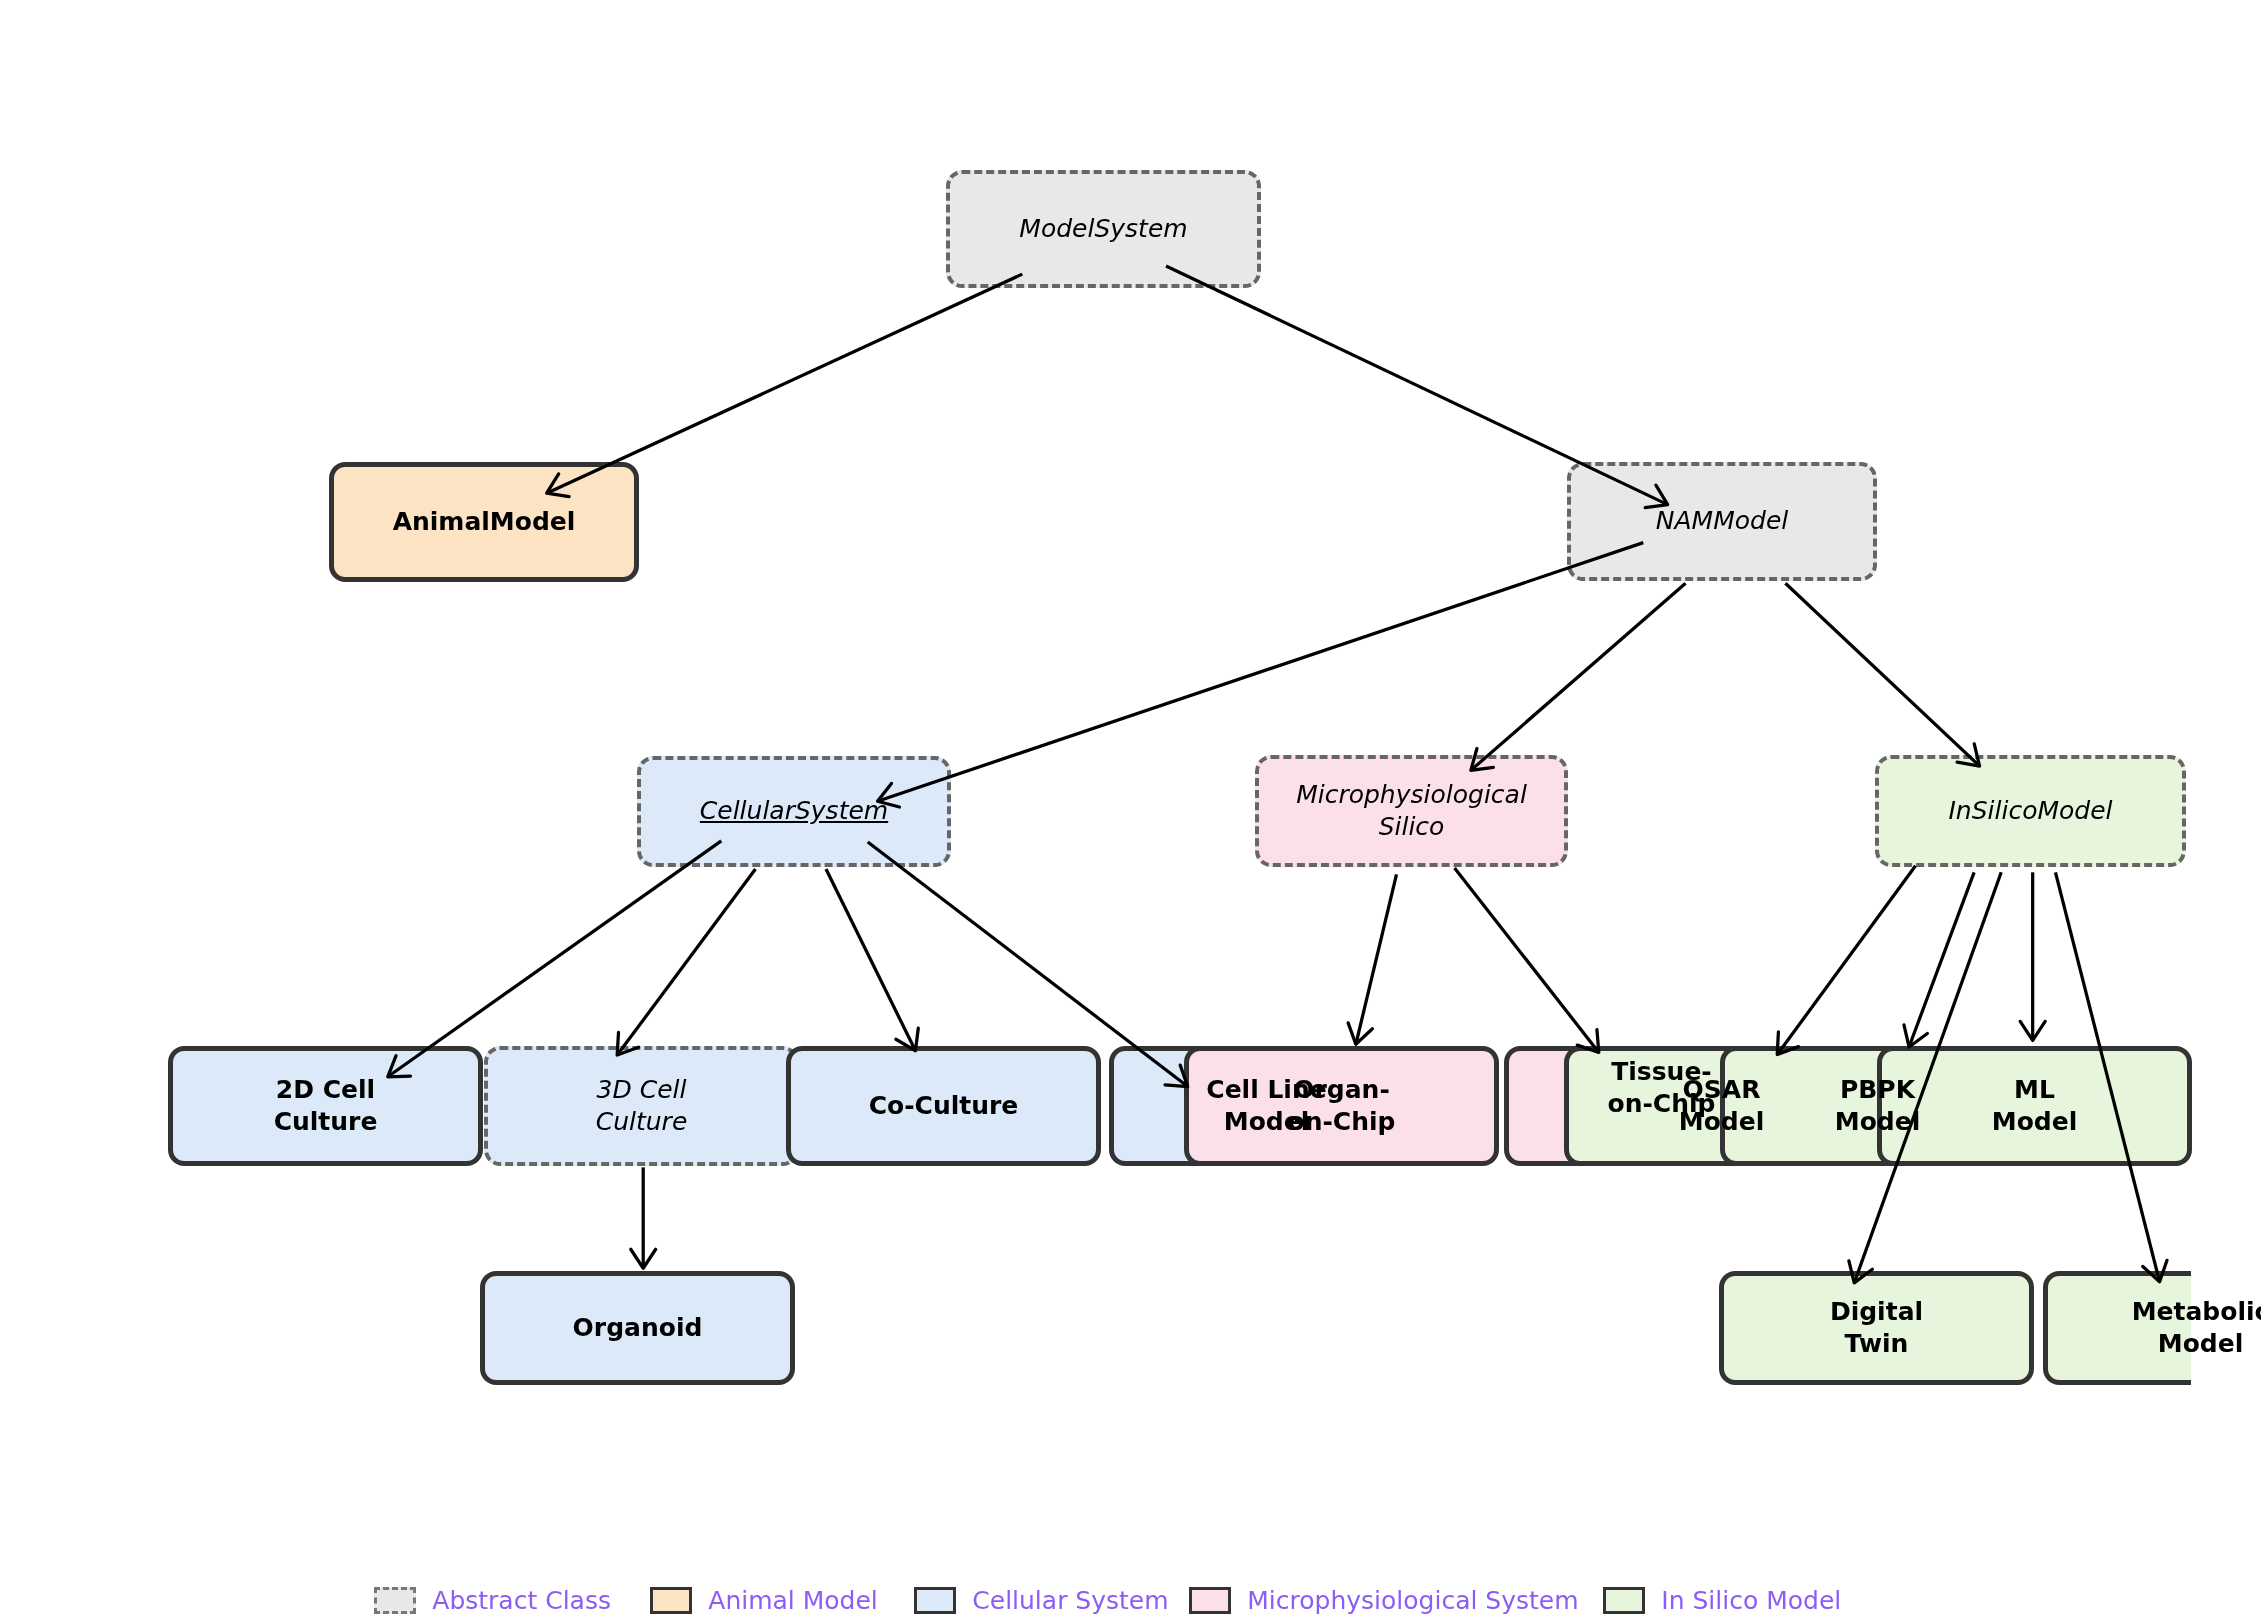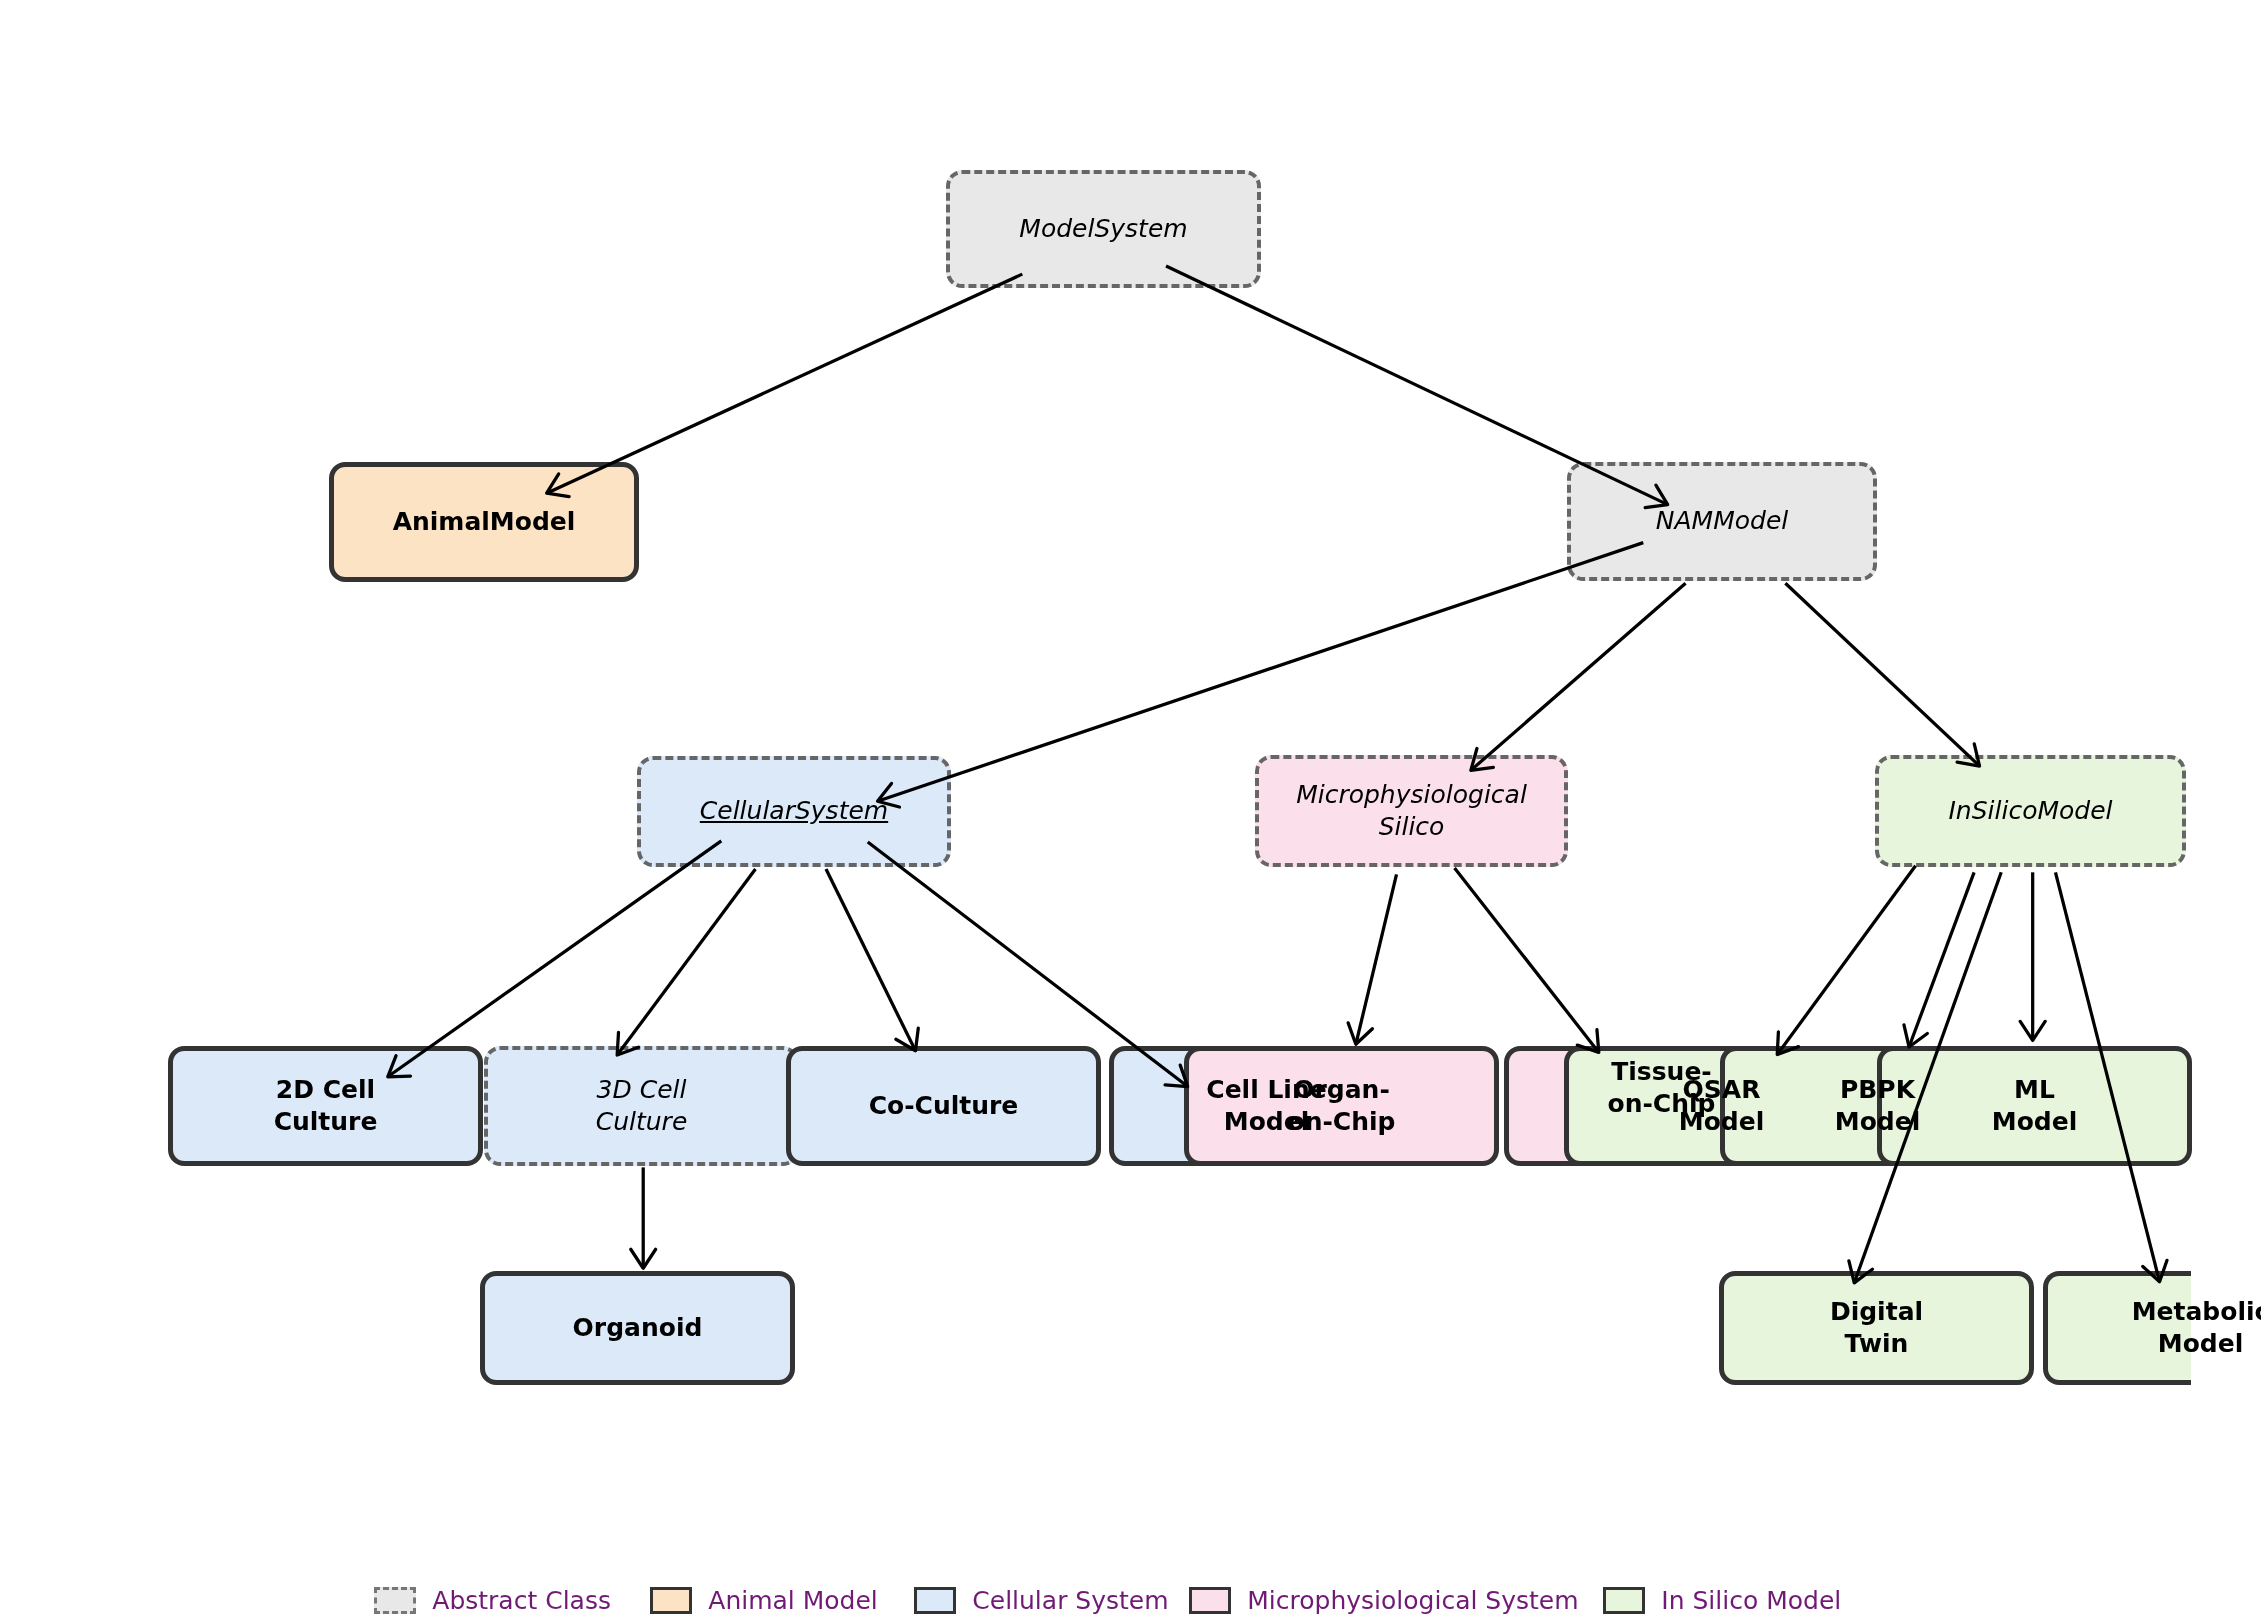--- a/index.html
+++ b/index.html
@@ -33,21 +33,21 @@
   .node-label.italic{font-style:italic;font-weight:normal;}
   #arrow-layer{position:absolute;left:0;top:0;z-index:500;pointer-events:none;}
   .legend-item{
     position:absolute;display:flex;align-items:center;height:34px;
   }
   .legend-swatch{
     width:42px;height:27px;box-sizing:border-box;margin-right:16.3px;flex:0 0 auto;
   }
   .legend-swatch.solid{border:3.3px solid #333333;}
   .legend-swatch.dashed{border:3.3px dashed #777777;}
-  .legend-label{font-size:25px;color:#701a75;white-space:nowrap;}
+  .legend-label{font-size:25px;color:#8b5cf6;white-space:nowrap;}
 </style>
 </head>
 <body>
 
 <div id="canvas">
   <svg id="arrow-layer" width="2261" height="1621" viewBox="0 0 4169 2988">
     <defs>
       <marker id="arrowhead" markerUnits="userSpaceOnUse" markerWidth="80" markerHeight="80" refX="55" refY="35" orient="auto">
         <path d="M20,12 L55,35 L20,58" fill="none" stroke="#000000" stroke-width="6" stroke-linecap="round" stroke-linejoin="round"></path>
       </marker>

